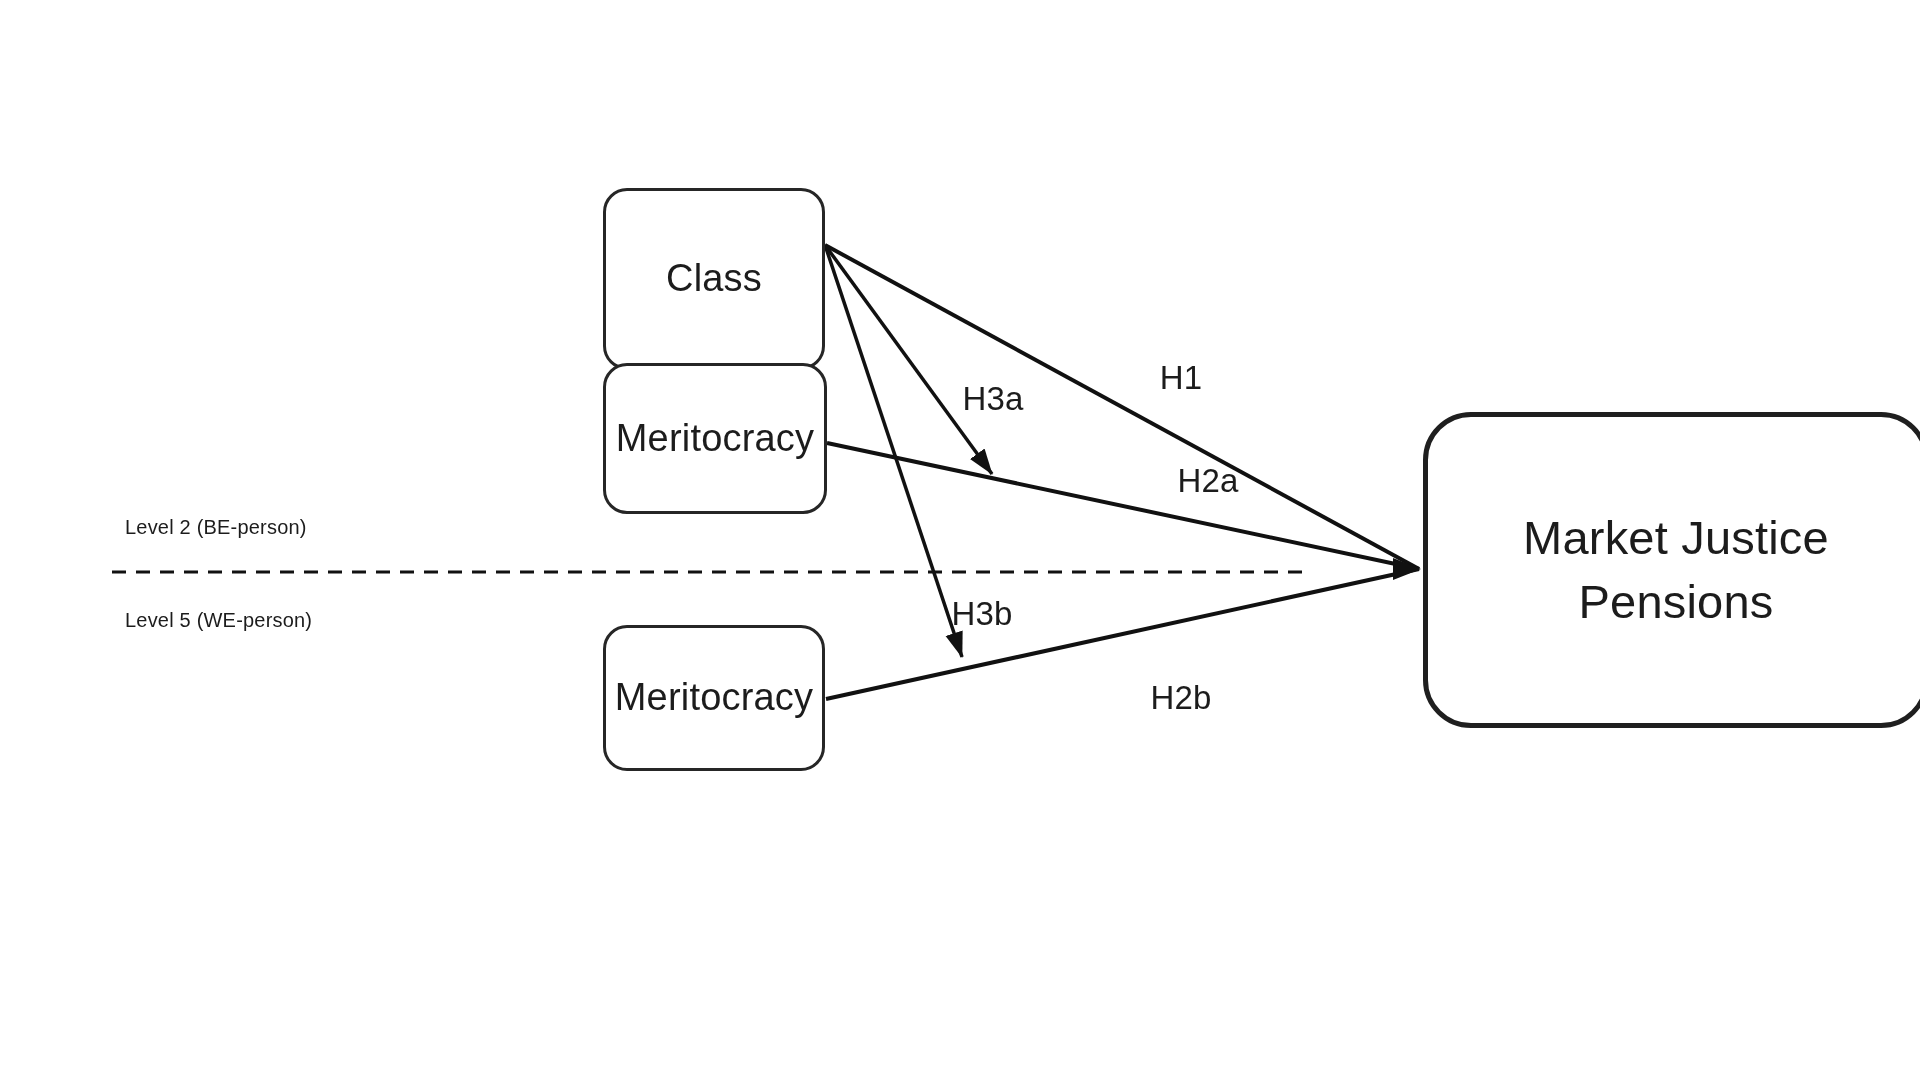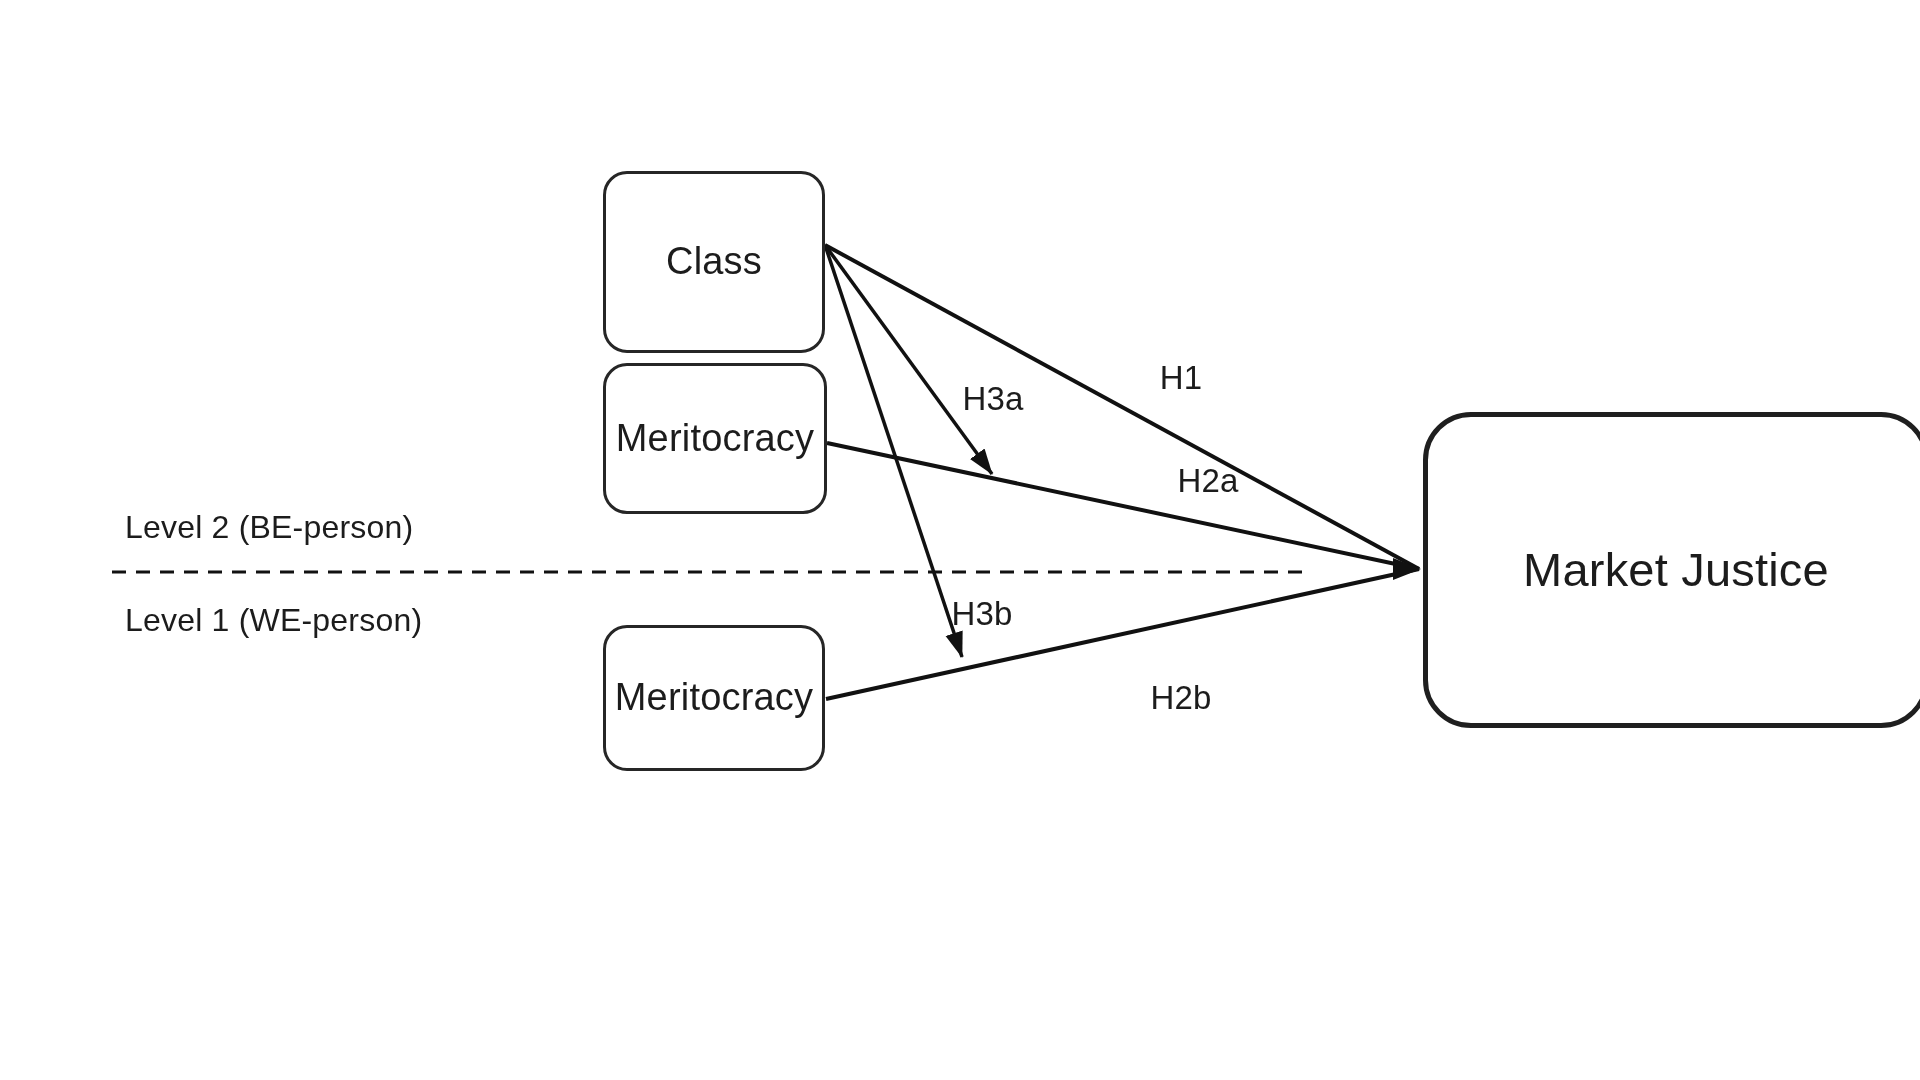--- a/index.html
+++ b/index.html
@@ -49,21 +49,21 @@
   .node.outcome .outcome-line {
     display: block;
     font-size: 47px;
     line-height: 64px;
     letter-spacing: 0.2px;
     white-space: nowrap;
   }
   .level-label {
     position: absolute;
     transform: translateY(-50%);
-    font-size: 32px;
+    font-size: 20px;
     letter-spacing: 0.2px;
     white-space: nowrap;
     color: #1c1c1c;
   }
   .edge-label {
     position: absolute;
     transform: translate(-50%, -50%);
     font-size: 33px;
     letter-spacing: 0.2px;
     white-space: nowrap;
@@ -88,36 +88,37 @@
     <line x1="827" y1="443" x2="1419" y2="569" stroke="#111111" stroke-width="4"></line>
     <line x1="826" y1="699" x2="1419" y2="569" stroke="#111111" stroke-width="4"></line>
 
     <line x1="825" y1="245" x2="992" y2="474" stroke="#111111" stroke-width="3.5" marker-end="url(#arrowhead)"></line>
     <line x1="825" y1="245" x2="962" y2="657" stroke="#111111" stroke-width="3.5" marker-end="url(#arrowhead)"></line>
 
     <polygon points="1421,569 1393,558 1393,580" fill="#111111"></polygon>
   </svg>
 
   <div class="level-label" style="left:125px; top:527px;">Level 2 (BE-person)</div>
-  <div class="level-label" style="left:125px; top:620px;">Level 1 (WE-person)</div>
+  <div class="level-label" style="left:125px; top:620px;">Level 5 (WE-person)</div>
 
-  <div class="node" style="left:603px; top:171px; width:222px; height:182px;">
+  <div class="node" style="left:603px; top:188px; width:222px; height:182px;">
     <span class="node-label">Class</span>
   </div>
 
   <div class="node" style="left:603px; top:363px; width:224px; height:151px;">
     <span class="node-label">Meritocracy</span>
   </div>
 
   <div class="node" style="left:603px; top:625px; width:222px; height:146px;">
     <span class="node-label">Meritocracy</span>
   </div>
 
   <div class="node outcome" style="left:1423px; top:412px; width:506px; height:316px;">
     <span class="outcome-line">Market Justice</span>
+    <span class="outcome-line">Pensions</span>
   </div>
 
   <div class="edge-label" style="left:1181px; top:378px;">H1</div>
   <div class="edge-label" style="left:1180px; top:481px;margin-left:28px;">H2a</div>
   <div class="edge-label" style="left:993px; top:399px;">H3a</div>
   <div class="edge-label" style="left:982px; top:614px;">H3b</div>
   <div class="edge-label" style="left:1181px; top:698px;">H2b</div>
 
 </div>
 

